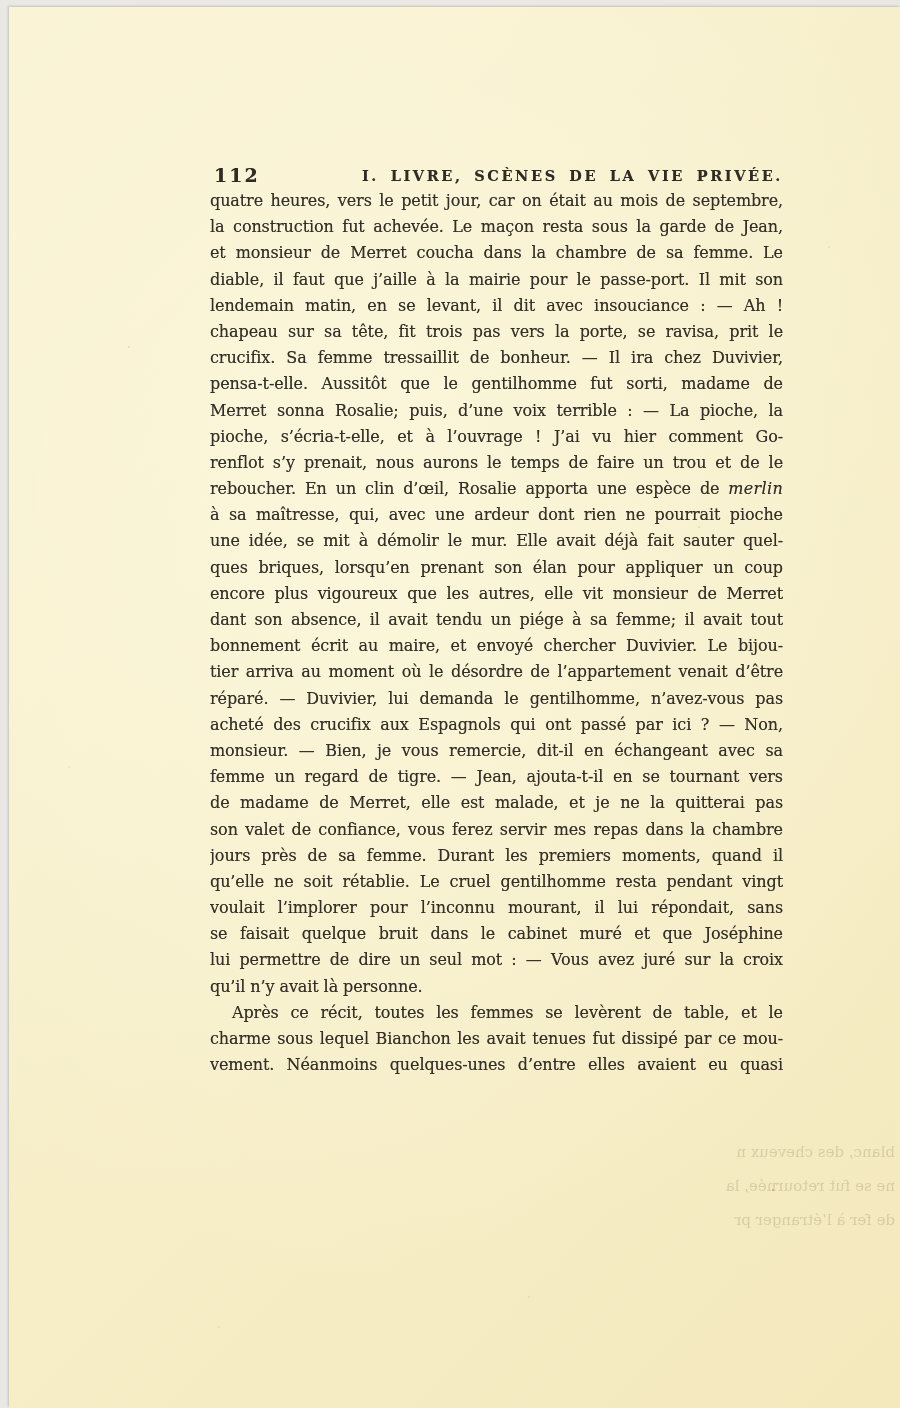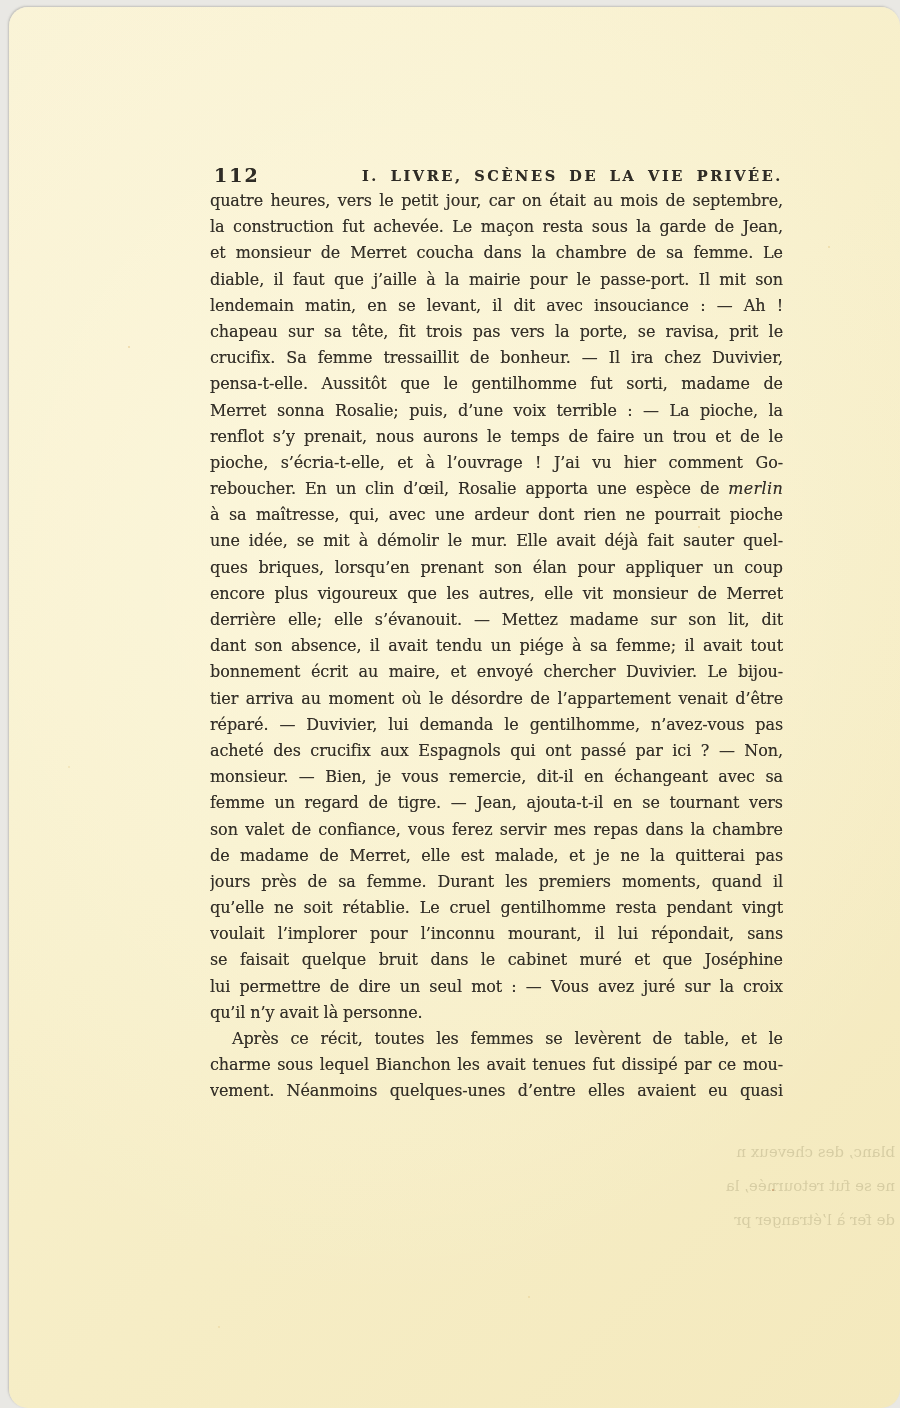--- a/index.html
+++ b/index.html
@@ -19,21 +19,20 @@
   .page {
     position: absolute;
     left: 9px;
     top: 7px;
     width: 891px;
     height: 1401px;
     background:
       radial-gradient(ellipse 120% 90% at 42% 38%, rgba(255,252,232,0.55) 0%, rgba(255,250,220,0.0) 60%),
       linear-gradient(135deg, #faf3d6 0%, #f7efca 45%, #f4e9bd 100%);
     box-shadow: -1px -1px 2px rgba(120,118,110,0.35);
-    border-radius: 19px;
   }
   
   .speckles {
     position: absolute;
     inset: 0;
     background-image:
       radial-gradient(circle 2px at 120px 340px, rgba(216,170,90,0.30) 0 60%, transparent 70%),
       radial-gradient(circle 1.5px at 690px 520px, rgba(216,170,90,0.28) 0 60%, transparent 70%),
       radial-gradient(circle 2px at 764px 1183px, rgba(196,110,60,0.45) 0 60%, transparent 70%),
       radial-gradient(circle 1.5px at 300px 980px, rgba(216,170,90,0.25) 0 60%, transparent 70%),
@@ -132,37 +131,36 @@
 
       <div class="ln">quatre heures, vers le petit jour, car on était au mois de septembre,</div>
       <div class="ln">la construction fut achevée. Le maçon resta sous la garde de Jean,</div>
       <div class="ln">et monsieur de Merret coucha dans la chambre de sa femme. Le</div>
       <div class="ln">diable, il faut que j’aille à la mairie pour le passe-port. Il mit son</div>
       <div class="ln">lendemain matin, en se levant, il dit avec insouciance : — Ah !</div>
       <div class="ln">chapeau sur sa tête, fit trois pas vers la porte, se ravisa, prit le</div>
       <div class="ln">crucifix. Sa femme tressaillit de bonheur. — Il ira chez Duvivier,</div>
       <div class="ln">pensa-t-elle. Aussitôt que le gentilhomme fut sorti, madame de</div>
       <div class="ln">Merret sonna Rosalie; puis, d’une voix terrible : — La pioche, la</div>
+      <div class="ln">pioche, s’écria-t-elle, et à l’ouvrage ! J’ai vu hier comment Go-</div>
       <div class="ln">renflot s’y prenait, nous aurons le temps de faire un trou et de le</div>
-      <div class="ln">pioche, s’écria-t-elle, et à l’ouvrage ! J’ai vu hier comment Go-</div>
       <div class="ln"><span>reboucher. En un clin d’œil, Rosalie apporta une espèce de </span><i class="it">merlin</i></div>
       <div class="ln">à sa maîtresse, qui, avec une ardeur dont rien ne pourrait pioche</div>
       <div class="ln">une idée, se mit à démolir le mur. Elle avait déjà fait sauter quel-</div>
       <div class="ln">ques briques, lorsqu’en prenant son élan pour appliquer un coup</div>
       <div class="ln">encore plus vigoureux que les autres, elle vit monsieur de Merret</div>
-      <div class="ln">derrière elle; elle s’évanouit. — Mettez madame sur son lit, dit</div>
       <div class="ln">dant son absence, il avait tendu un piége à sa femme; il avait tout</div>
       <div class="ln">bonnement écrit au maire, et envoyé chercher Duvivier. Le bijou-</div>
       <div class="ln">tier arriva au moment où le désordre de l’appartement venait d’être</div>
       <div class="ln">réparé. — Duvivier, lui demanda le gentilhomme, n’avez-vous pas</div>
       <div class="ln">acheté des crucifix aux Espagnols qui ont passé par ici ? — Non,</div>
       <div class="ln">monsieur. — Bien, je vous remercie, dit-il en échangeant avec sa</div>
       <div class="ln">femme un regard de tigre. — Jean, ajouta-t-il en se tournant vers</div>
+      <div class="ln">de madame de Merret, elle est malade, et je ne la quitterai pas</div>
       <div class="ln">son valet de confiance, vous ferez servir mes repas dans la chambre</div>
-      <div class="ln">de madame de Merret, elle est malade, et je ne la quitterai pas</div>
       <div class="ln">jours près de sa femme. Durant les premiers moments, quand il</div>
       <div class="ln">qu’elle ne soit rétablie. Le cruel gentilhomme resta pendant vingt</div>
       <div class="ln">voulait l’implorer pour l’inconnu mourant, il lui répondait, sans</div>
       <div class="ln">se faisait quelque bruit dans le cabinet muré et que Joséphine</div>
       <div class="ln">lui permettre de dire un seul mot : — Vous avez juré sur la croix</div>
       <div class="ln last">qu’il n’y avait là personne.</div>
 
       <div class="ln indent">Après ce récit, toutes les femmes se levèrent de table, et le</div>
       <div class="ln">charme sous lequel Bianchon les avait tenues fut dissipé par ce mou-</div>
       <div class="ln">vement. Néanmoins quelques-unes d’entre elles avaient eu quasi</div>

